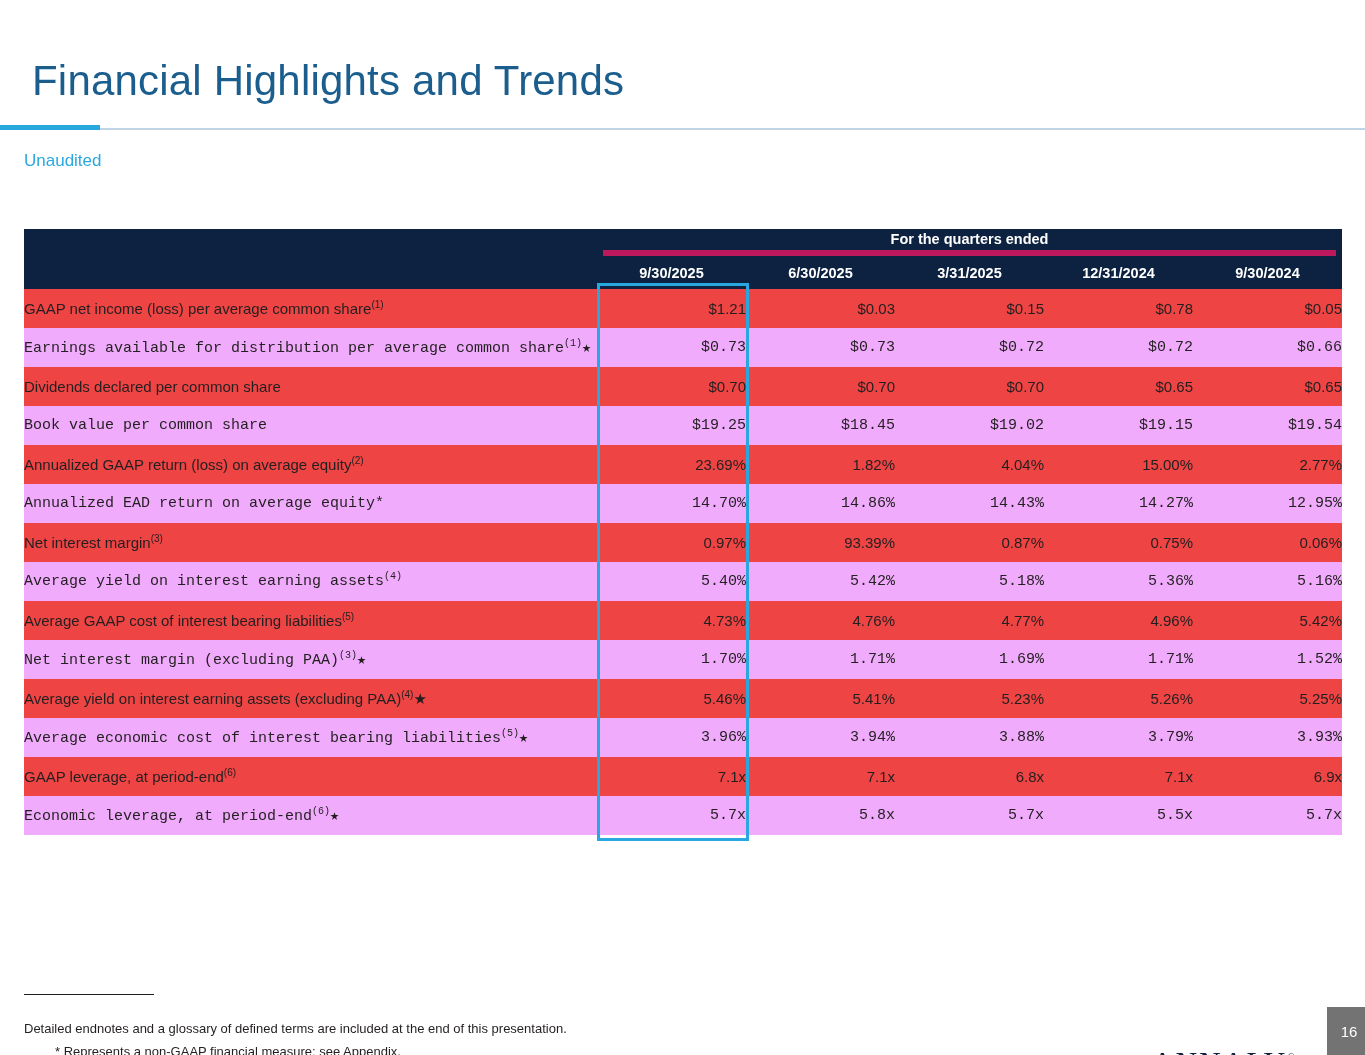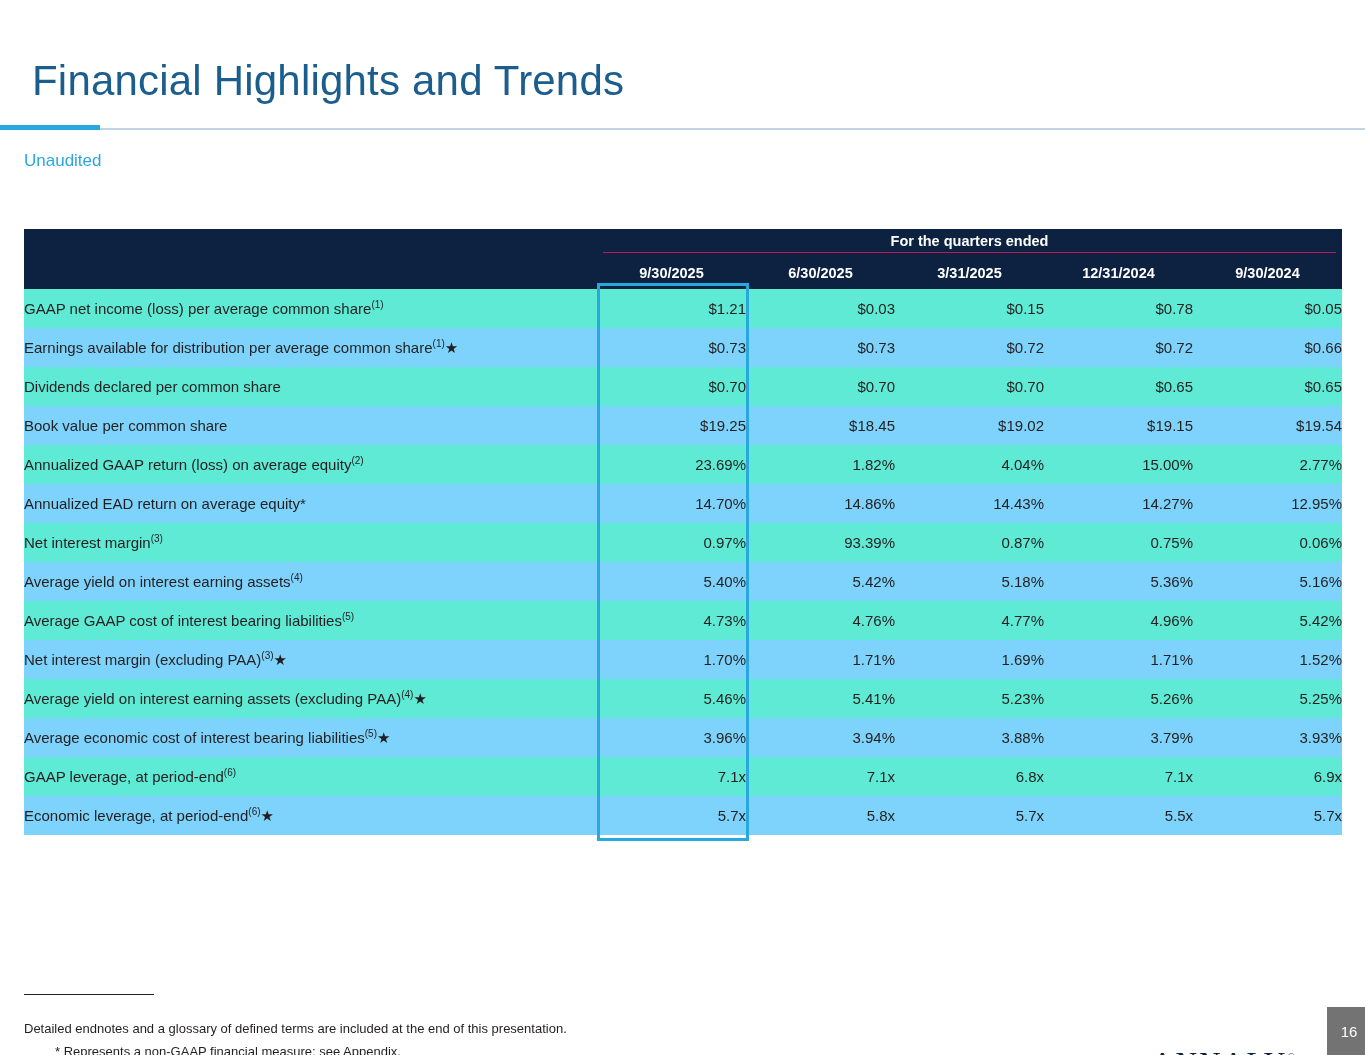--- a/index.html
+++ b/index.html
@@ -81,21 +81,21 @@
   }
   .hdr-group {
     height: 28px;
     font-size: 14.5px;
     font-weight: bold;
     text-align: center;
     color: #ffffff;
     vertical-align: middle;
   }
   .hdr-group-inner {
-    border-bottom: 1px solid #be185d;
+    border-bottom: 6px solid #be185d;
     padding-bottom: 3px;
     margin: 0 6px;
   }
   .hdr-date {
     height: 32px;
     font-size: 14.5px;
     font-weight: bold;
     text-align: center;
     color: #ffffff;
     vertical-align: middle;
@@ -112,24 +112,25 @@
   .row-val {
     font-size: 15px;
     color: #231f20;
     text-align: right;
     padding-right: 14px;
     height: 39px;
     vertical-align: middle;
     white-space: nowrap;
   }
   tr.shade td {
-    background: #5eead4;
+    background: #ef4444;
   }
   tr.plain td {
-    background: #7dd3fc;
+    background: #f0abfc;
+    font-family: Liberation Mono, monospace;
   }
   sup {
     font-size: 10px;
     vertical-align: super;
     line-height: 0;
   }
 
   
   .highlight-box {
     position: absolute;

